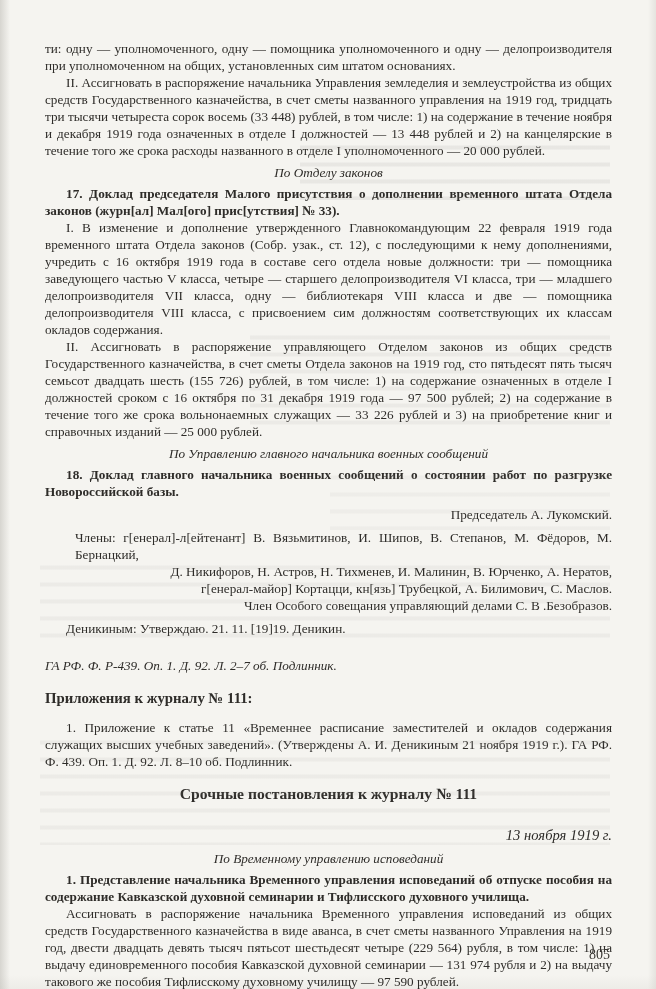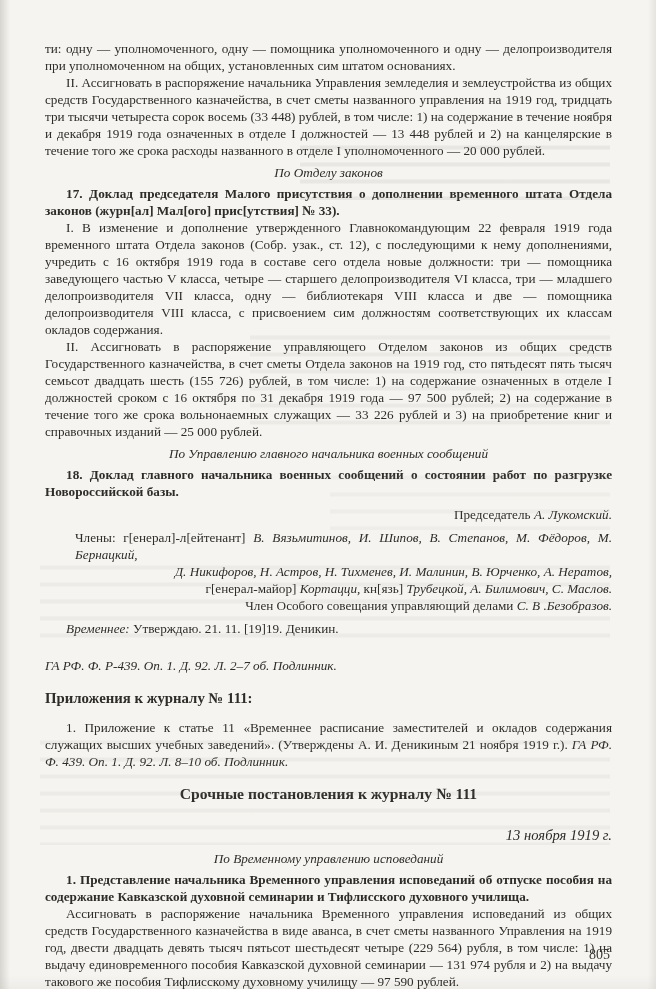--- a/index.html
+++ b/index.html
@@ -17,21 +17,21 @@
     color:#2e2c29;
     font-family:"Liberation Serif", serif;
     font-size:13.2px;
     line-height:17px;
     text-align:justify;
     overflow:hidden;
   }
   p { margin:0; }
   .indent { text-indent:1.6em; }
   .bold { font-weight:bold; }
-  .italic { font-style:italic; }
+  .italic { }
   .sec-head { text-align:center; font-style:italic; text-indent:0; margin:5px 0 4px; }
   .right { text-align:right; text-indent:0; }
   .center { text-align:right; text-indent:0; }
   .members-line1 { text-indent:0; padding-left:30px; }
   .sig-gap { margin-top:6px; }
   .archive-line { font-style:italic; text-indent:0; margin:20px 0 6px; }
   .app-head { font-weight:bold; font-size:14.8px; line-height:19px; text-align:left; text-indent:0; margin:15px 0 11px; }
   .urgent-title { text-align:center; font-weight:bold; font-size:15.6px; line-height:20px; text-indent:0; margin:14px 0 8px; }
   .date-line { text-align:right; font-style:italic; font-size:14.6px; line-height:19px; margin:22px 0 4px; }
   .page-number {
@@ -78,21 +78,21 @@
   <p class="indent bold">18. Доклад главного начальника военных сообщений о состоянии работ по разгрузке Новороссийской базы.</p>
 
   <p class="right sig-gap"><span>Председатель </span><span class="italic">А. Лукомский.</span></p>
 
   <p class="members-line1 sig-gap"><span>Члены: </span><span>г[енерал]-л[ейтенант] </span><span class="italic">В. Вязьмитинов, И. Шипов, В. Степанов, М. Фёдоров, М. Бернацкий,</span></p>
   <p class="center"><span class="italic">Д. Никифоров, Н. Астров, Н. Тихменев, И. Малинин, В. Юрченко, А. Нератов,</span></p>
   <p class="right"><span>г[енерал-майор] </span><span class="italic">Кортацци,</span><span> кн[язь] </span><span class="italic">Трубецкой, А. Билимович, С. Маслов.</span></p>
 
   <p class="right"><span>Член Особого совещания управляющий делами </span><span class="italic">С. В .Безобразов.</span></p>
 
-  <p class="indent sig-gap"><span class="italic">Временнее:</span><span> Утверждаю. 21. 11. [19]19. Деникин.</span></p>
+  <p class="indent sig-gap"><span class="italic">Деникиным:</span><span> Утверждаю. 21. 11. [19]19. Деникин.</span></p>
 
   <p class="archive-line">ГА РФ. Ф. Р-439. Оп. 1. Д. 92. Л. 2–7 об. Подлинник.</p>
 
   <p class="app-head">Приложения к журналу № 111:</p>
 
   <p class="indent"><span>1. Приложение к статье 11 «Временнее расписание заместителей и окладов содержания служащих высших учебных заведений». (Утверждены А. И. Деникиным 21 ноября 1919 г.). </span><span class="italic">ГА РФ. Ф. 439. Оп. 1. Д. 92. Л. 8–10 об. Подлинник.</span></p>
 
   <p class="urgent-title">Срочные постановления к журналу № 111</p>
 
   <p class="date-line">13 ноября 1919 г.</p>

